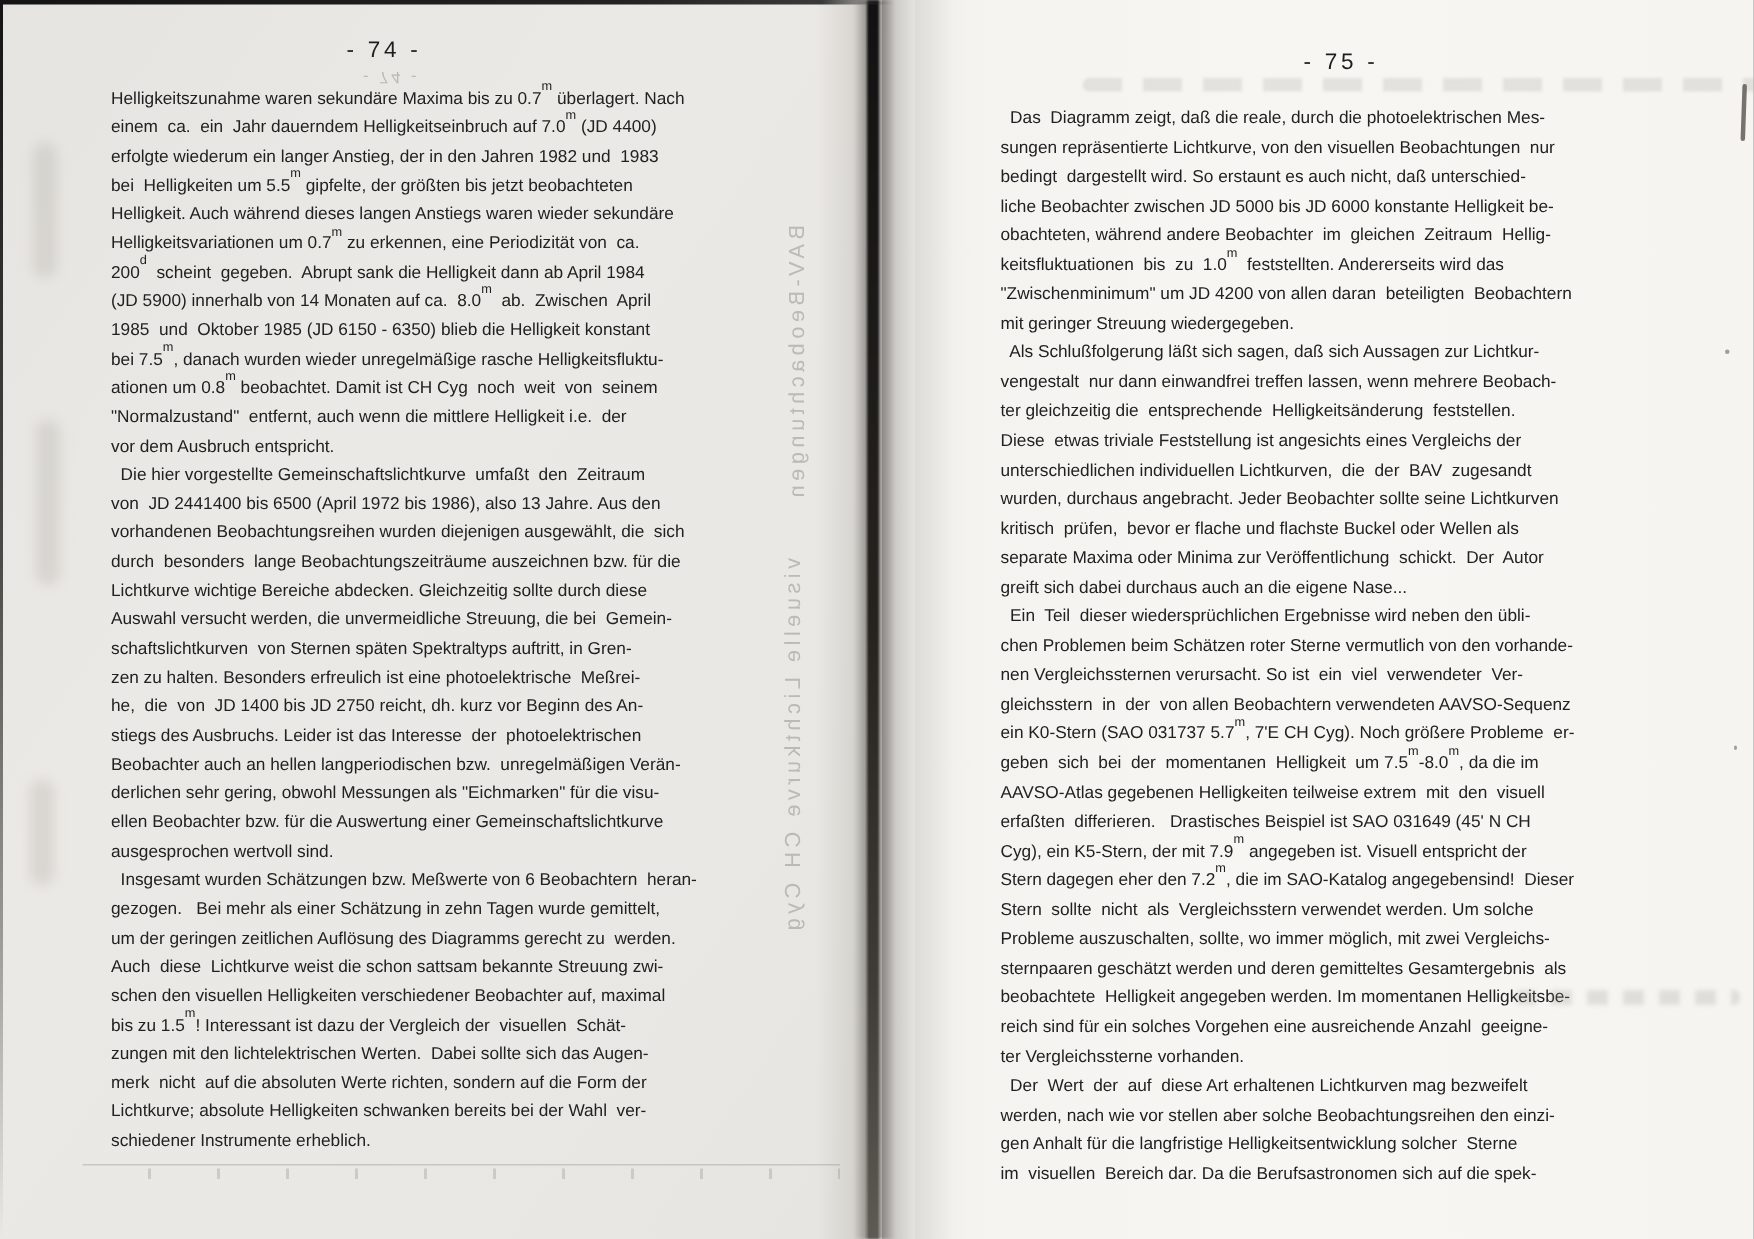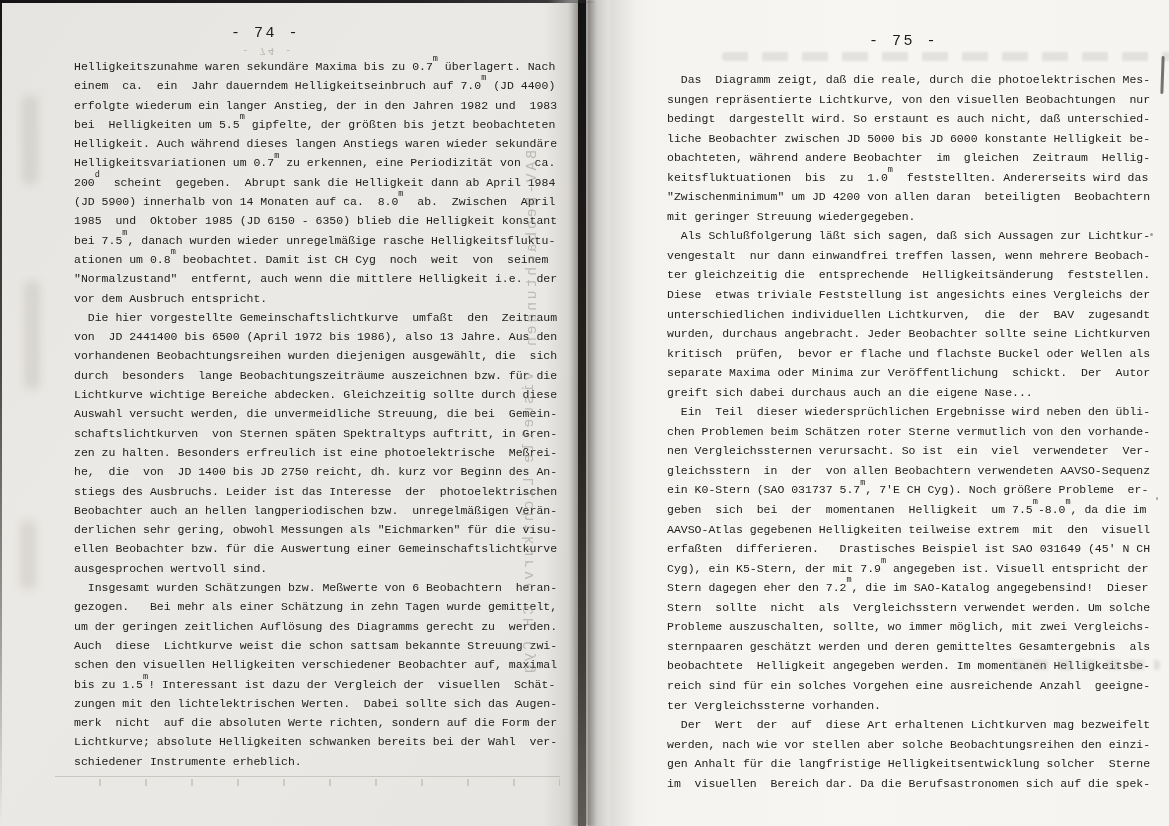--- a/index.html
+++ b/index.html
@@ -1,19 +1,19 @@
 <!DOCTYPE html>
 <html><head>
 <meta charset="utf-8">
 <style>
   html,body { margin:0; padding:0; background:#888; }
   .canvas {
     position:relative; width:1169px; height:826px; overflow:hidden;
     background:#f6f5f2;
-    font-family:Liberation Mono, monospace;
+    font-family:Liberation Sans, sans-serif;
   }
   .page { position:absolute; top:0; height:826px; }
   .page-left {
     left:0; width:578px;
     background:linear-gradient(125deg,#e5e4e0 0%, #ebe9e5 35%, #e9e8e4 70%, #e6e5e1 100%);
   }
   .page-right {
     left:578px; width:591px;
     background:linear-gradient(to right,#eeede9 0%, #f4f3f0 7%, #f7f6f3 40%, #f5f4f1 100%);
     margin-left:32px;

